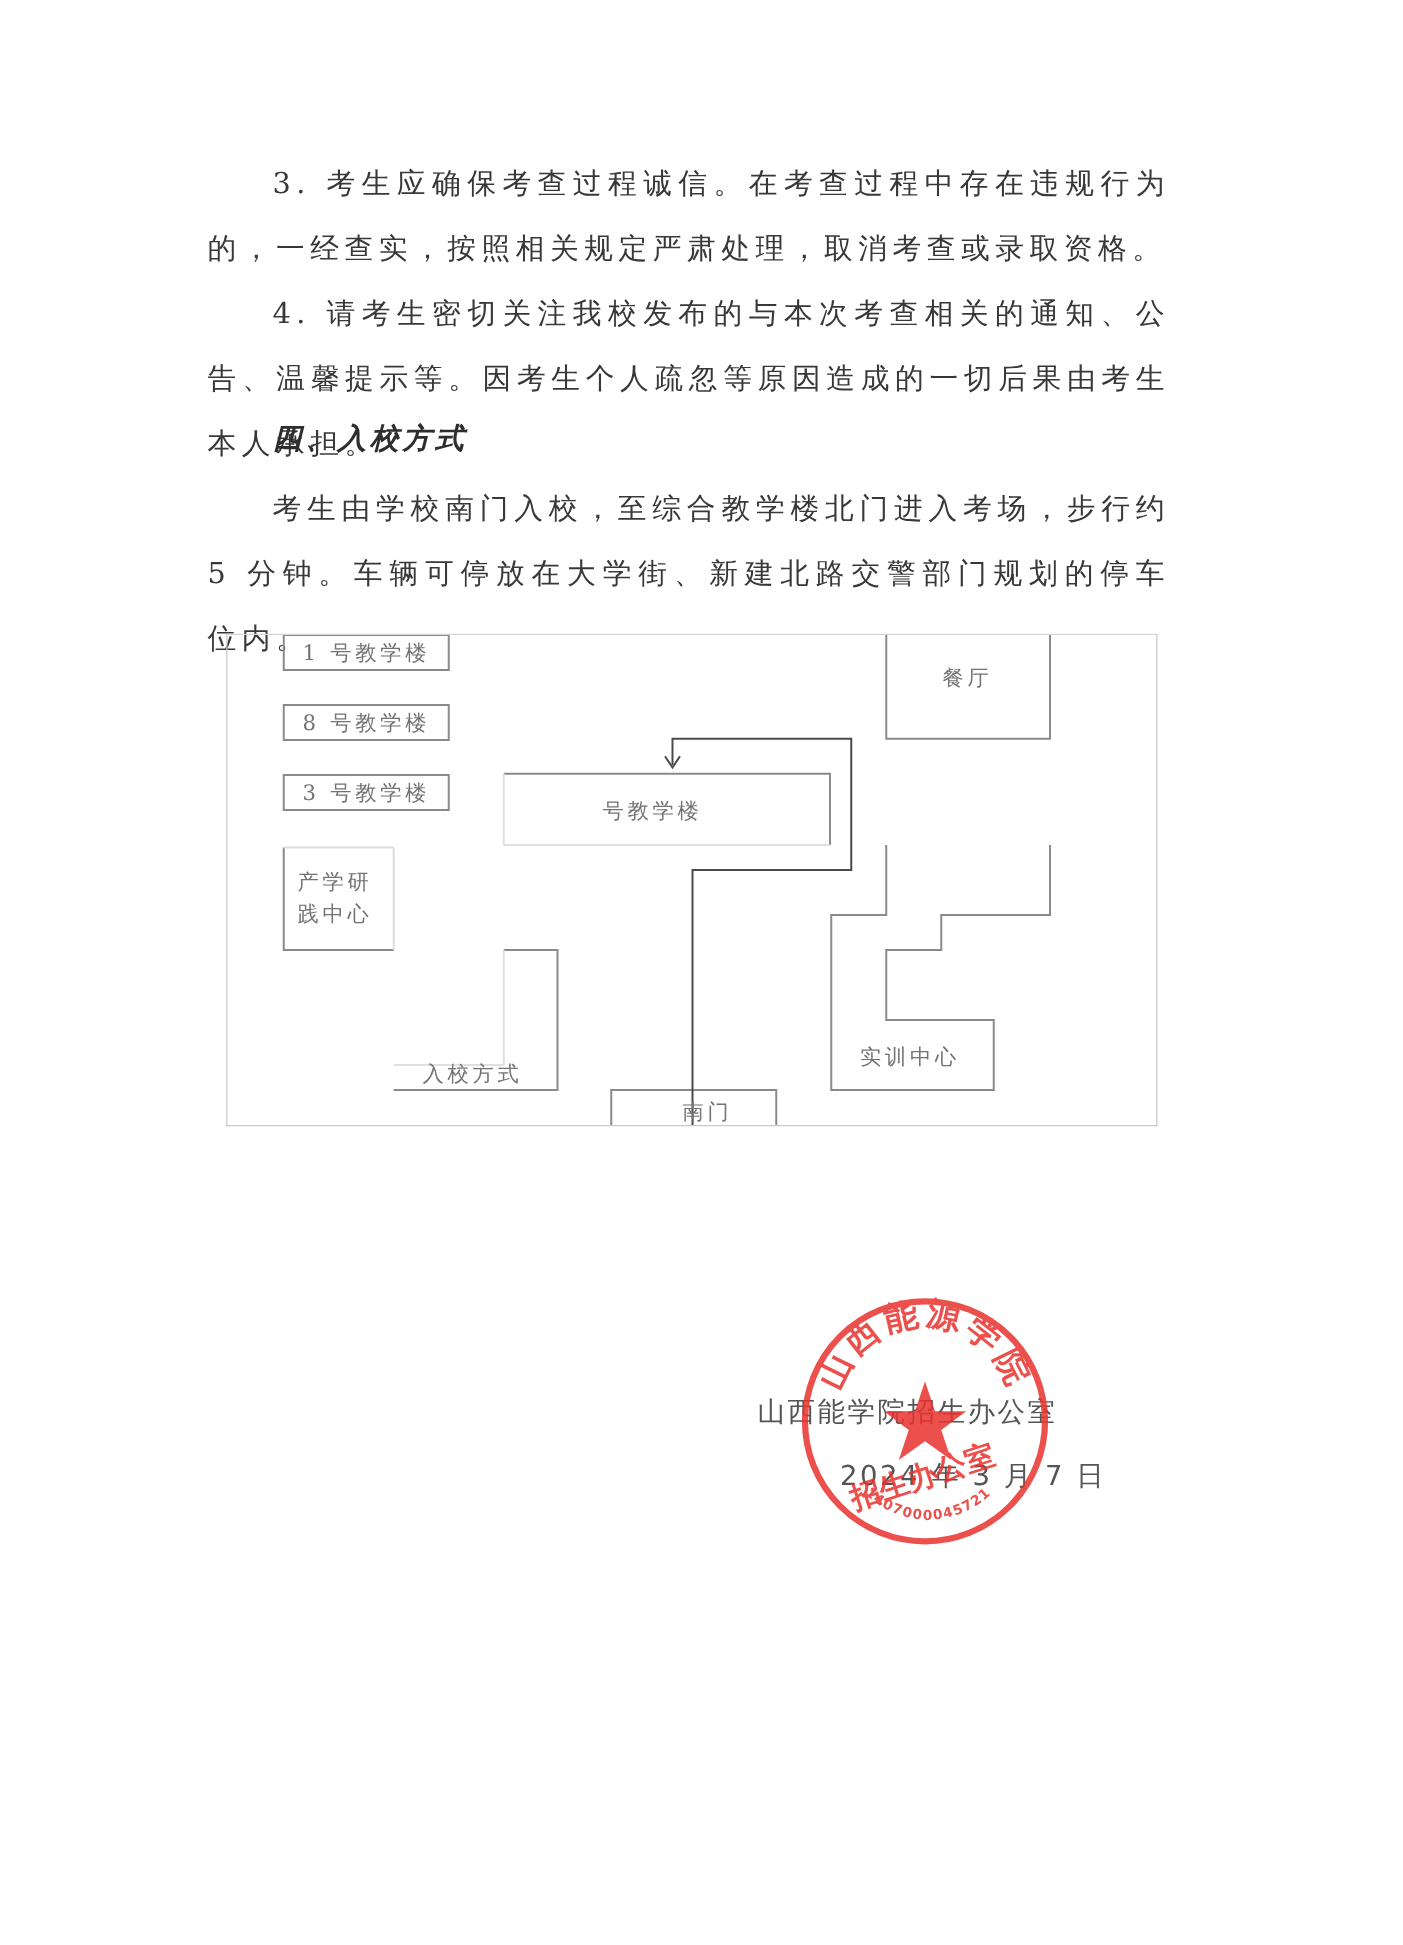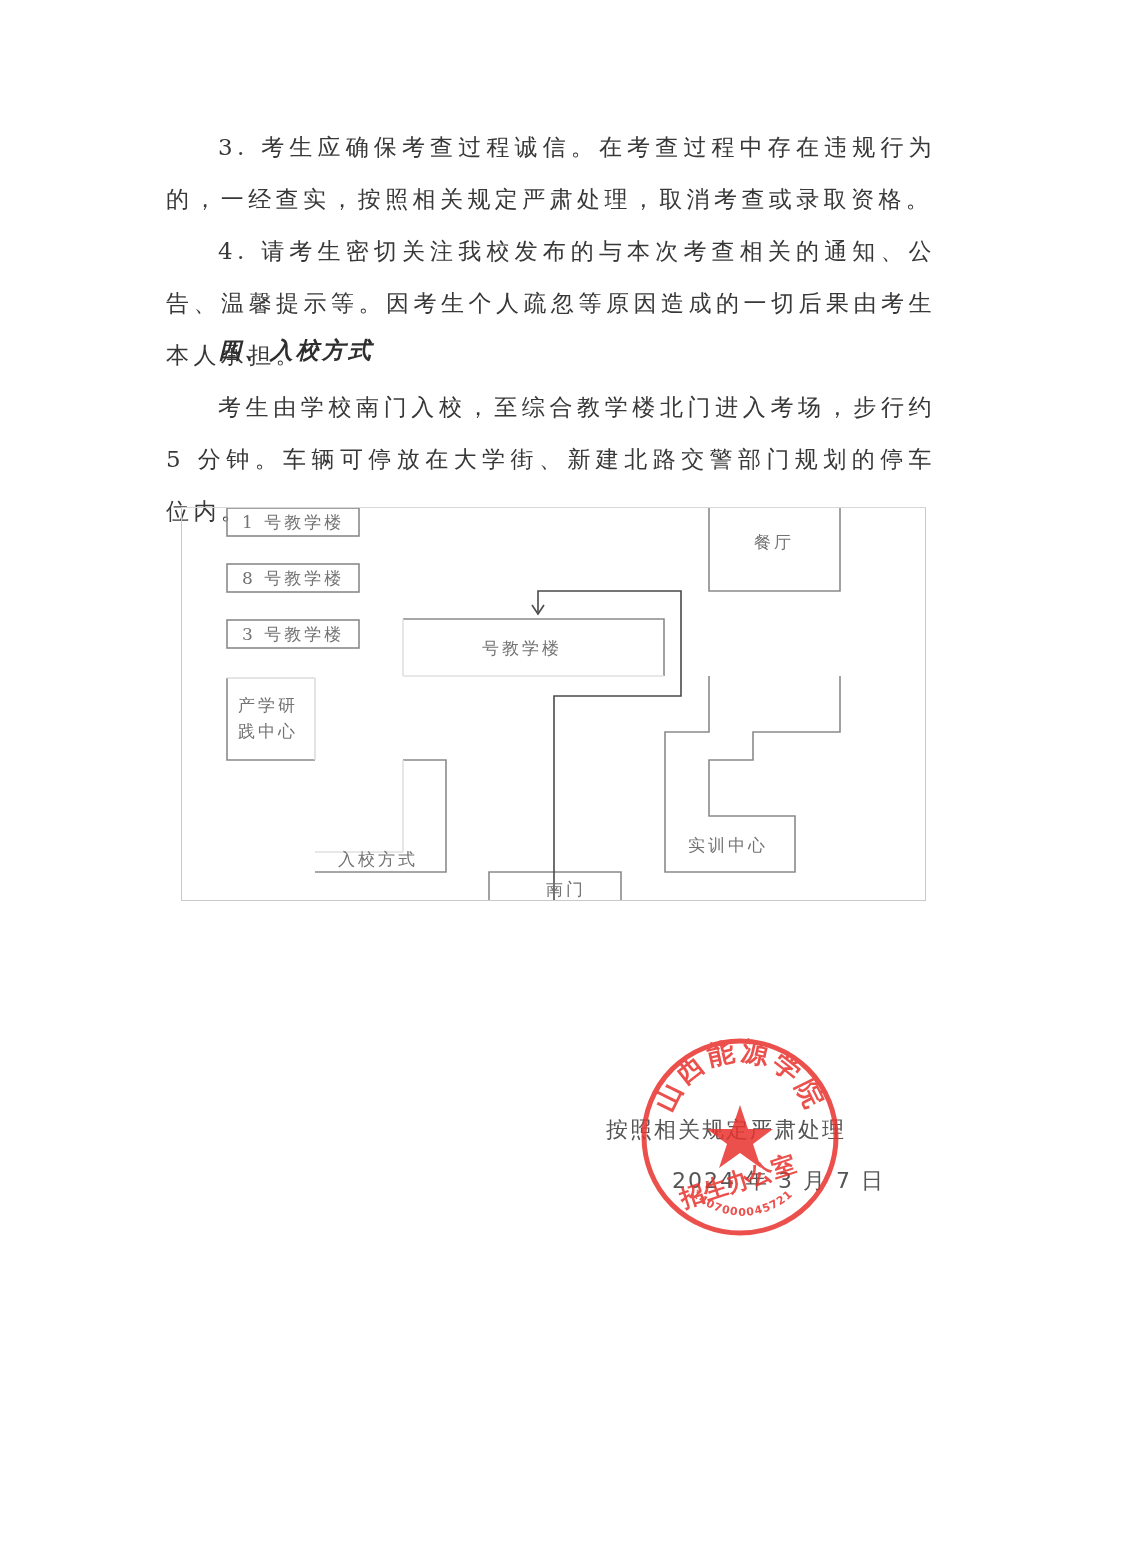--- a/index.html
+++ b/index.html
@@ -82,21 +82,21 @@
   <div class="lbl" style="left:60px; top:115px;">3 号教学楼</div>
   <div class="lbl" style="left:56px; top:186px;">产学研</div>
   <div class="lbl" style="left:56px; top:212px;">践中心</div>
   <div class="lbl" style="left:572px; top:23px;text-align:right;">餐厅</div>
   <div class="lbl" style="left:300px; top:129px;">号教学楼</div>
   <div class="lbl" style="left:156px; top:340px;">入校方式</div>
   <div class="lbl" style="left:506px; top:326px;">实训中心</div>
   <div class="lbl" style="left:364px; top:370px;">南门</div>
 </div>
 
-<div class="sig" style="left:606px; top:1115px;">按照相关规定严肃处理</div>
+<div class="sig" style="left:606px; top:1115px;">山西能学院招生办公室</div>
 <div class="sig" style="left:672px; top:1166px;">2024 年 3 月 7 日</div>
 
 <div class="stamp">
   <svg width="200" height="200" viewBox="0 0 200 200" style="opacity:0.85">
     <defs>
       <path id="arcTop" d="M 32,110 A 70,70 0 1 1 168,110"></path>
       <path id="arcBot" d="M 45,150 A 72,72 0 0 0 160,150"></path>
     </defs>
     <circle cx="100" cy="100" r="96" fill="none" stroke="#e8322d" stroke-width="5"></circle>
     <polygon points="100,68 108,92 133,92 113,107 121,131 100,116 79,131 87,107 67,92 92,92" fill="#e8322d"></polygon>

